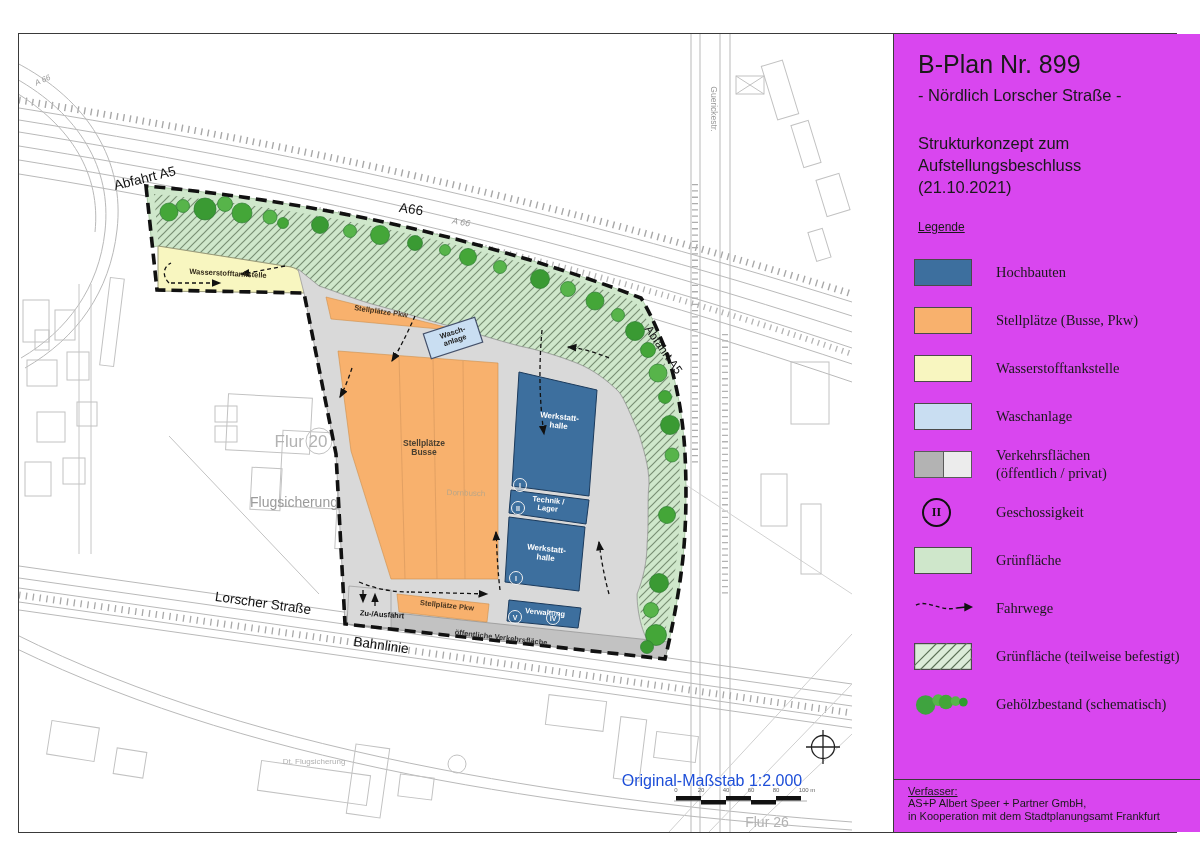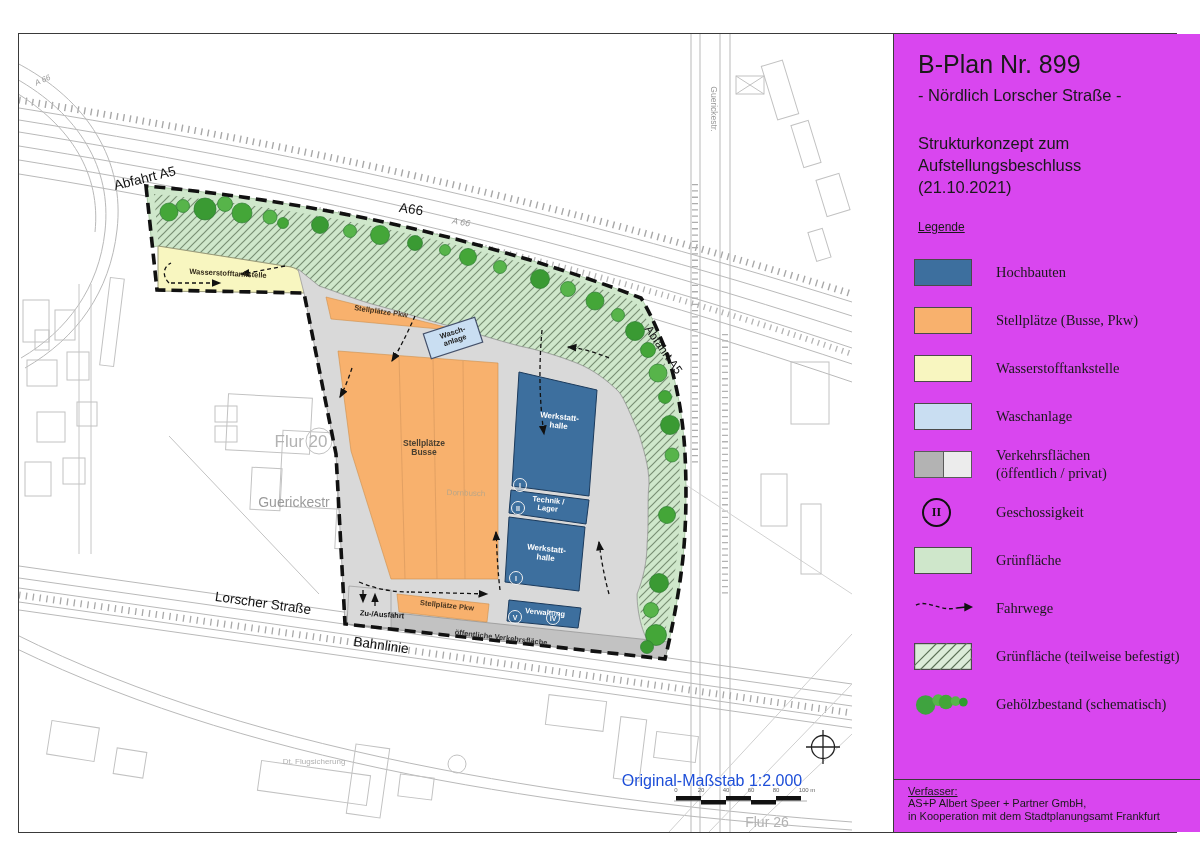--- a/index.html
+++ b/index.html
@@ -283,21 +283,21 @@
 Lager</span>
       <span class="mlabel" style="left:527px;top:520px;transform:translate(-50%,-50%) rotate(6deg);font-size:8px;font-weight:bold;color:#fff;">Werkstatt-
 halle</span>
       <span class="mlabel" style="left:526px;top:579px;transform:translate(-50%,-50%) rotate(5deg);font-size:7.5px;font-weight:bold;color:#fff;">Verwaltung</span>
       <span class="mlabel" style="left:428px;top:572px;transform:translate(-50%,-50%) rotate(6deg);font-size:7.5px;font-weight:bold;color:#4a3620;">Stellplätze Pkw</span>
       <span class="mlabel" style="left:363px;top:581px;transform:translate(-50%,-50%) rotate(4deg);font-size:7.5px;font-weight:bold;color:#111;">Zu-/Ausfahrt</span>
       <span class="mlabel" style="left:482px;top:604px;transform:translate(-50%,-50%) rotate(6.5deg);font-size:7.5px;font-weight:bold;color:#333;">öffentliche Verkehrsfläche</span>
       <span class="mlabel" style="left:244px;top:570px;transform:translate(-50%,-50%) rotate(8deg);font-size:13.5px;">Lorscher Straße</span>
       <span class="mlabel" style="left:362px;top:612px;transform:translate(-50%,-50%) rotate(8deg);font-size:13.5px;">Bahnlinie</span>
       <span class="mlabel" style="left:282px;top:408px;transform:translate(-50%,-50%);font-size:17px;color:#b3b3b3;">Flur 20</span>
-      <span class="mlabel" style="left:275px;top:469px;transform:translate(-50%,-50%);font-size:14px;color:#9b9b9b;">Guerickestr</span>
+      <span class="mlabel" style="left:275px;top:469px;transform:translate(-50%,-50%);font-size:14px;color:#9b9b9b;">Flugsicherung</span>
       <span class="mlabel" style="left:295px;top:728px;transform:translate(-50%,-50%);font-size:8px;color:#b0b0b0;">Dt. Flugsicherung</span>
       <span class="mlabel" style="left:748px;top:789px;transform:translate(-50%,-50%);font-size:14px;color:#b3b3b3;">Flur 26</span>
       <span class="mlabel" style="left:693px;top:747px;transform:translate(-50%,-50%);font-size:16px;color:#1d4ed8;text-shadow:0 0 2px #fff,0 0 2px #fff;">Original-Maßstab 1:2.000</span>
 
       <span class="geschoss" style="left:501px;top:451px;">I</span>
       <span class="geschoss" style="left:499px;top:474px;">II</span>
       <span class="geschoss" style="left:497px;top:544px;">I</span>
       <span class="geschoss" style="left:496px;top:583px;">V</span>
       <span class="geschoss" style="left:534px;top:584px;">IV</span>
 

